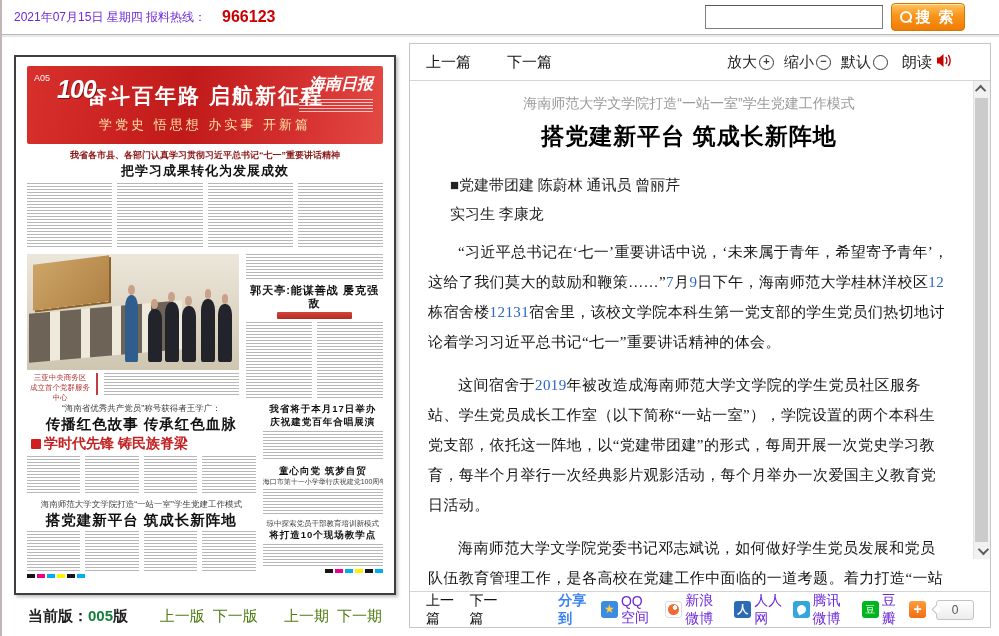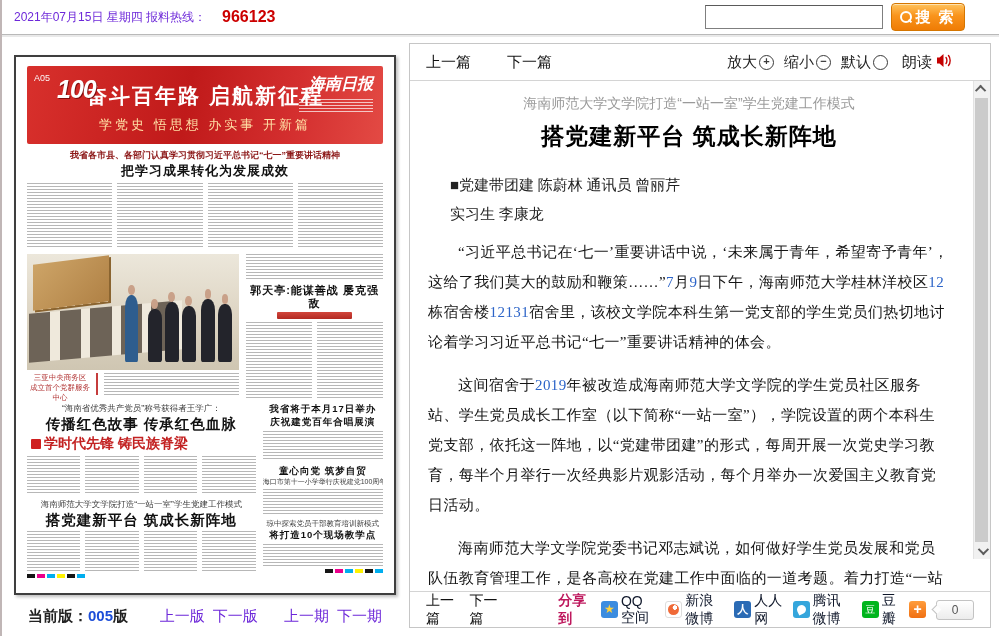--- a/index.html
+++ b/index.html
@@ -81,22 +81,22 @@
   .cmyk i{width:8px;height:4px;display:block;}
   .cmyk i:nth-child(1){background:#151515;}
   .cmyk i:nth-child(2){background:#ec008c;}
   .cmyk i:nth-child(3){background:#00aeef;}
   .cmyk i:nth-child(4){background:#fff200;}
   .cmyk i:nth-child(5){background:#151515;}
   .cmyk i:nth-child(6){background:#00aeef;}
   
   .left-nav{display:flex;align-items:center;margin-top:12px;padding:0 20px;font-size:15px;}
   .left-nav .cur{font-weight:bold;}
-  .left-nav .cur-num{color:#1d4ed8;font-weight:bold;}
-  .left-nav a{color:#6d28d9;text-decoration:none;}
+  .left-nav .cur-num{color:#15803d;font-weight:bold;}
+  .left-nav a{color:#4d7c0f;text-decoration:none;}
   .nav-underline{margin:10px 2px 0;height:3px;border-top:1px solid #b2b2b2;border-bottom:1px solid #d7d7d7;}
   
   .right-col{flex:1;margin-left:7px;border:1px solid #c6c6c6;height:585px;box-sizing:border-box;
     display:flex;flex-direction:column;position:relative;background:#fff;}
   .art-toolbar{height:36px;flex:none;border-bottom:1px solid #d4d4d4;display:flex;
     align-items:center;padding:0 16px;font-size:15px;}
   .art-toolbar a{color:#111;text-decoration:none;cursor:pointer;}
   .tb-gap{width:36px;}
   .tb-right{margin-left:auto;display:flex;align-items:center;gap:4px;padding-right:22px;}
   .tb-right .ctrl{display:flex;align-items:center;gap:2px;cursor:pointer;}
@@ -125,22 +125,22 @@
   .sb-btn.down{bottom:0;}
   .chev{width:6px;height:6px;border-left:2px solid #5c5c5c;border-top:2px solid #5c5c5c;}
   .chev.u{transform:rotate(45deg) translate(0,2px);}
   .chev.d{transform:rotate(225deg) translate(0,2px);}
   .sb-thumb{position:absolute;left:1px;top:17px;bottom:17px;width:13px;background:#cbcbcb;cursor:grab;}
   
   .art-footer{height:35px;flex:none;border-top:1px solid #d4d4d4;display:flex;
     align-items:center;padding:0 16px;font-size:14px;}
   .art-footer a{color:#111;text-decoration:none;cursor:pointer;}
   .f-gap{width:14px;}
-  .share-label{font-weight:bold;margin-left:56px;color:#be185d;}
-  .share-item{display:flex;align-items:center;gap:3px;margin-left:10px;cursor:pointer;color:#0f172a;justify-content:flex-end;}
+  .share-label{font-weight:bold;margin-left:56px;color:#3b82f6;}
+  .share-item{display:flex;align-items:center;gap:3px;margin-left:10px;cursor:pointer;color:#6d28d9;justify-content:flex-end;}
   .sic{width:17px;height:17px;border-radius:3px;flex:none;display:flex;align-items:center;
     justify-content:center;box-sizing:border-box;}
   .ic-qzone{background:#3b8ce0;color:#ffd23e;font-size:12px;}
   .ic-qzone::before{content:'★';margin-top:-1px;}
   .ic-sina{background:#fff;border:1px solid #ddd;}
   .ic-sina i{display:block;width:11px;height:11px;border-radius:50%;
     background:radial-gradient(circle at 62% 32%,#fff 0 20%,#f06a38 24% 100%);}
   .ic-renren{background:#2b6bb5;color:#fff;font-size:11px;font-weight:bold;}
   .ic-renren::before{content:'人';}
   .ic-tencent{background:#35a6dc;}

